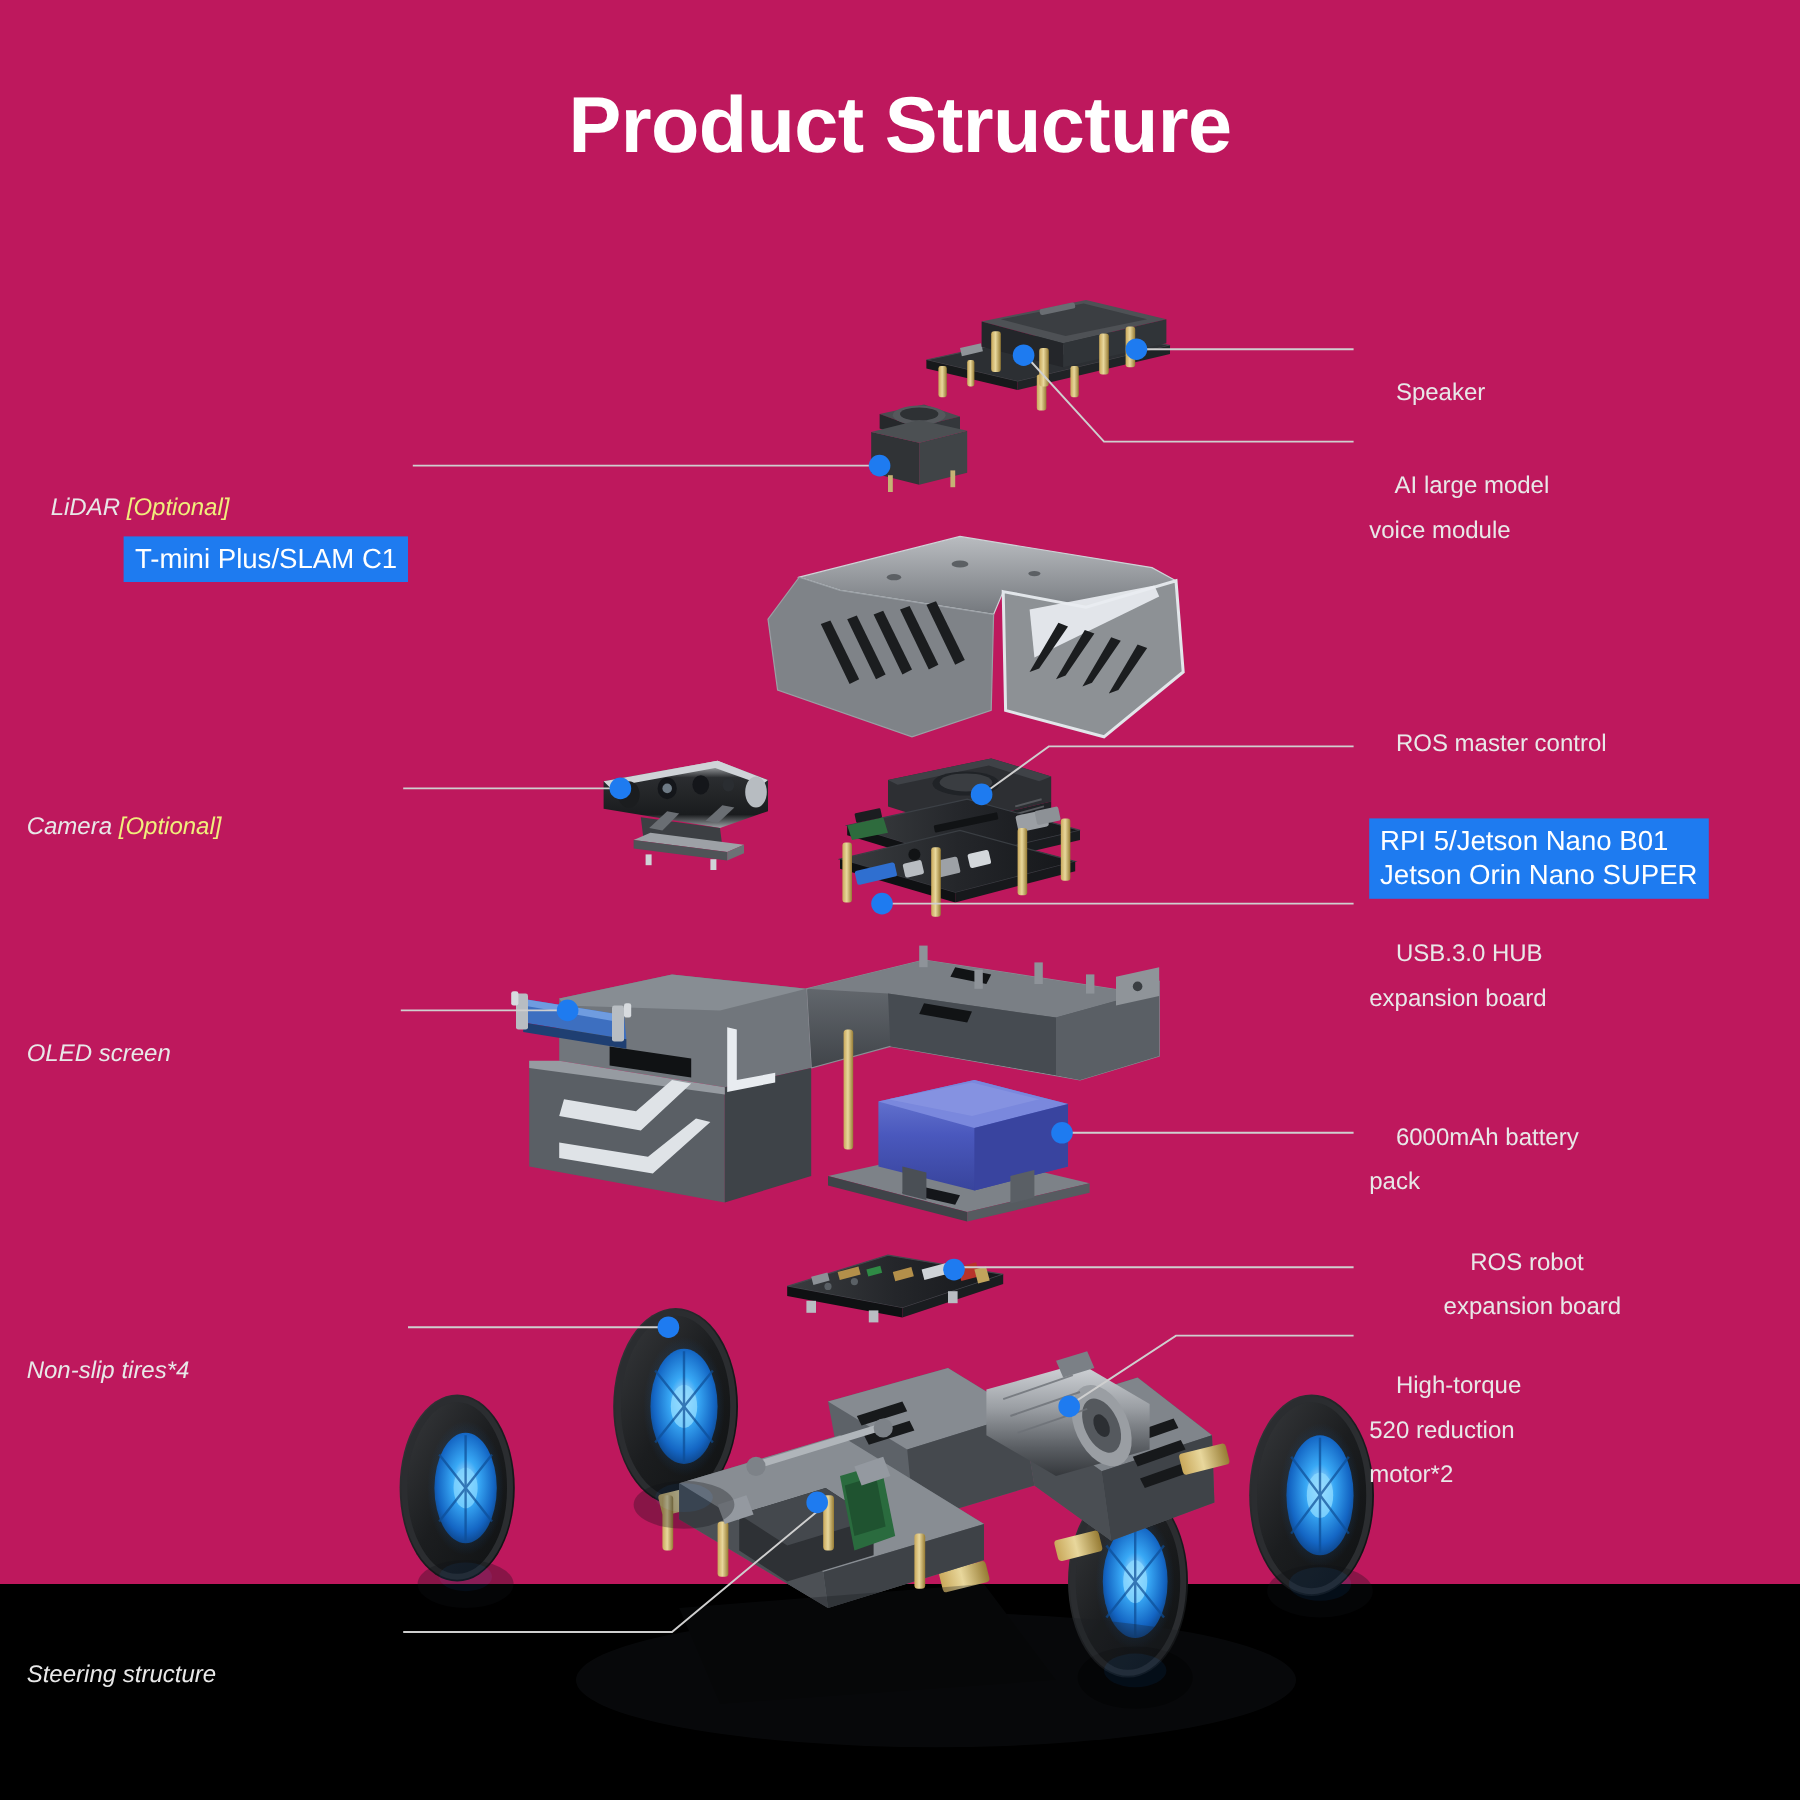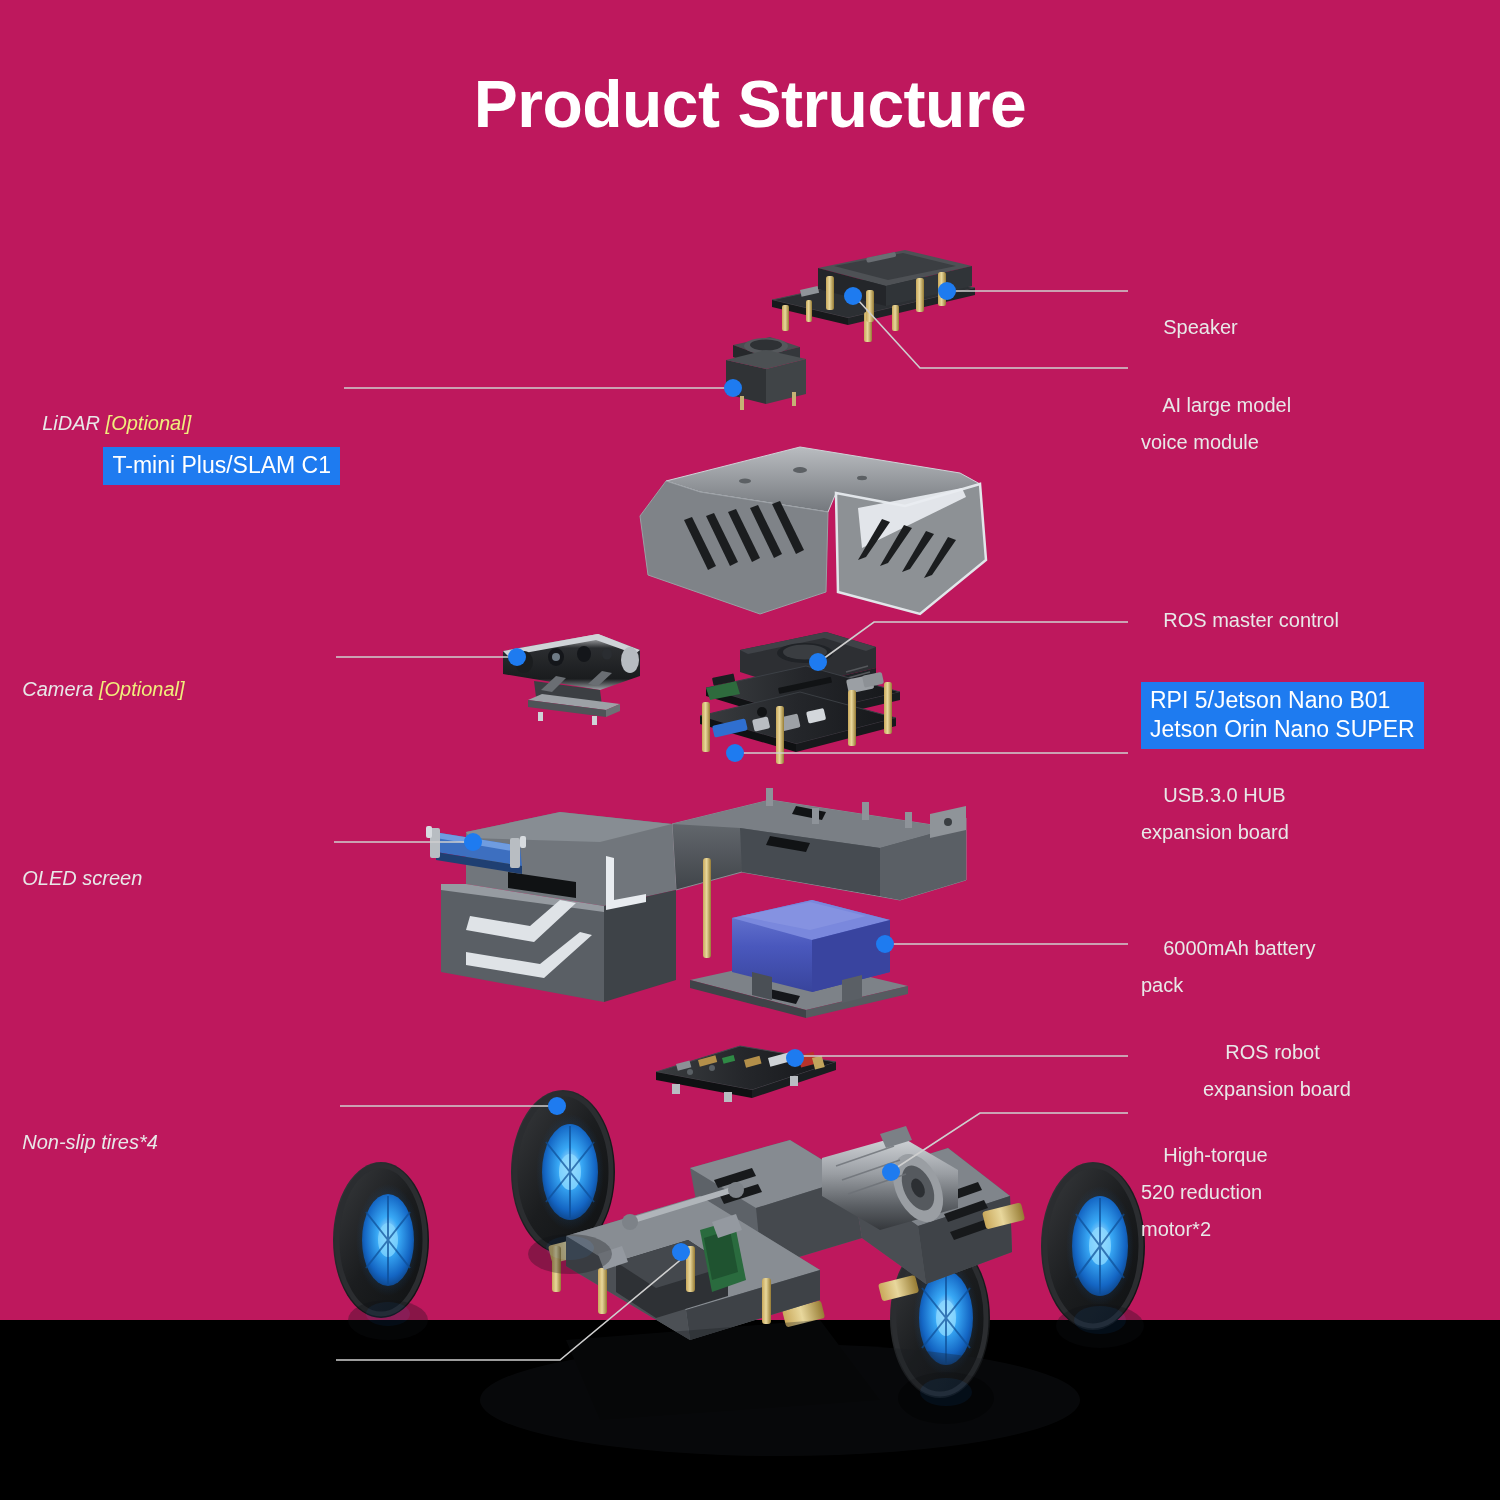--- a/index.html
+++ b/index.html
@@ -548,20 +548,23 @@
   </div>
 
   <div class="label l" style="left:0px;top:823px;width:330px;">
     <span>OLED screen</span>
   </div>
 
   <div class="label l" style="left:0px;top:1087px;width:330px;">
     <span>Non-slip tires*4</span>
   </div>
 
+  <div class="label l" style="left:0px;top:1341px;width:326px;">
+    <span>Steering structure</span>
+  </div>
 
   <div class="label r" style="left:1141px;top:272px;">
     <span>Speaker</span>
   </div>
 
   <div class="label r" style="left:1141px;top:350px;">
     <span>AI large model
 voice module</span>
   </div>
 

